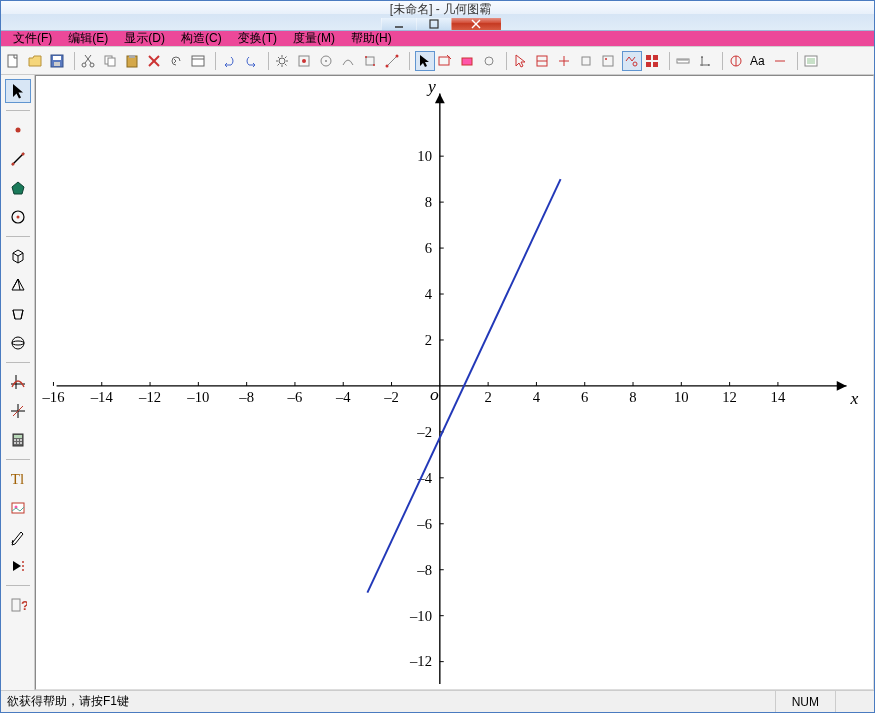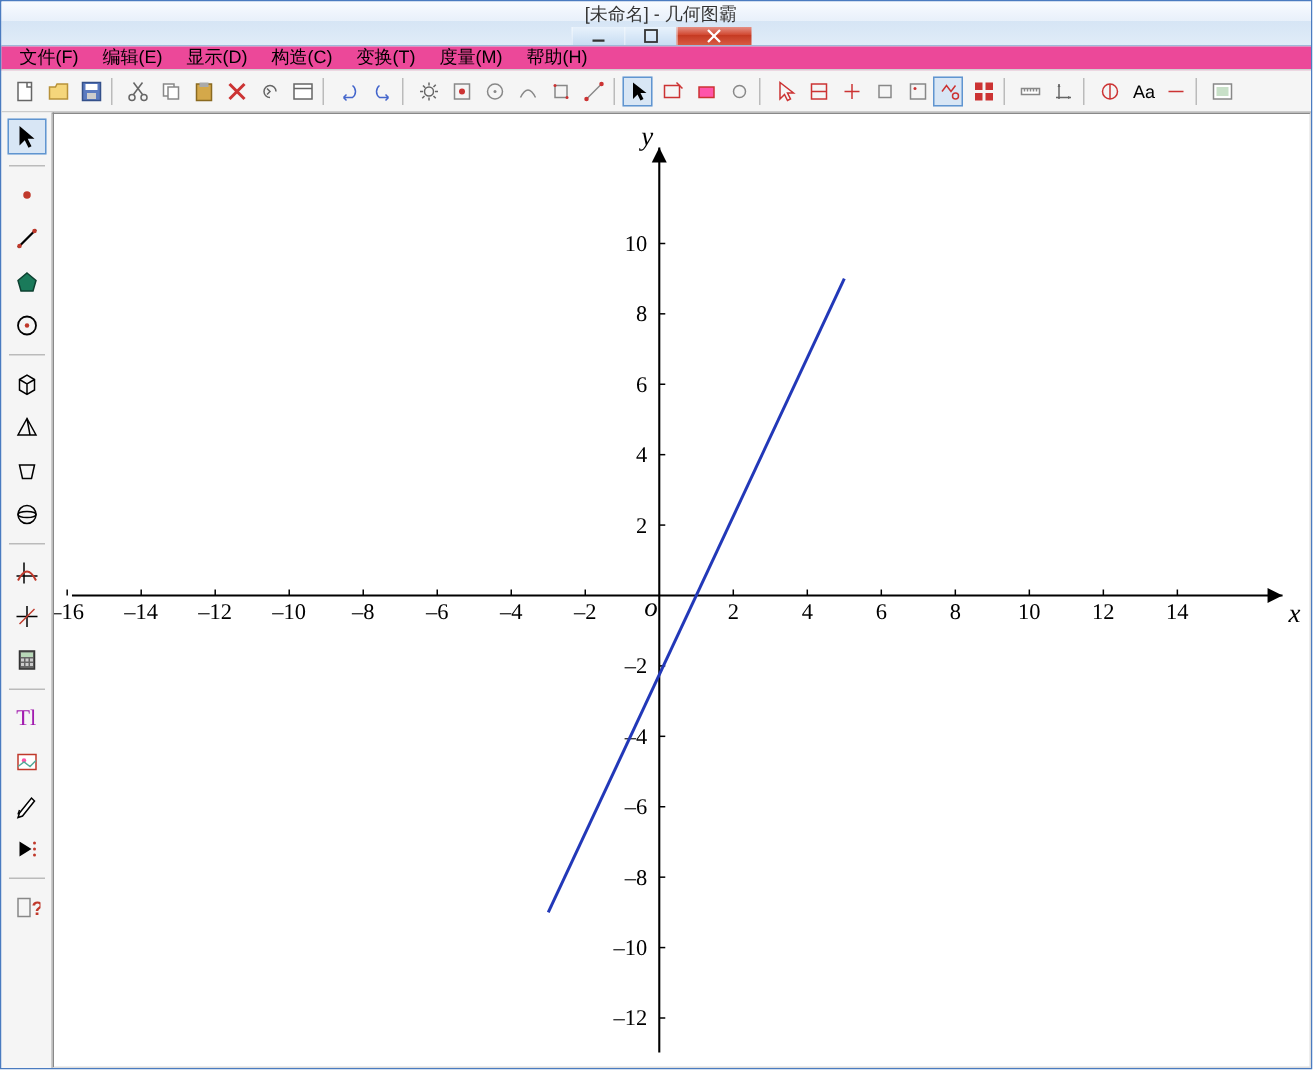--- a/index.html
+++ b/index.html
@@ -52,21 +52,21 @@
 
 
 .toptoolbar {
   height: 28px; background: #f5f5f5;
   display: flex; align-items: center; padding: 0 4px;
   border-bottom: 1px solid #ccc;
   gap: 2px;
 }
 .tbtn {
   width: 20px; height: 20px;
-  display: flex; align-items: center; justify-content: flex-end;
+  display: flex; align-items: center; justify-content: flex-start;
   cursor: default;
 }
 .tsep { width: 1px; height: 18px; background: #bbb; margin: 0 3px; }
 
 
 .mainrow { flex: 1; display: flex; min-height: 0; }
 .lefttoolbar {
   width: 34px; background: #f5f5f5;
   display: flex; flex-direction: column; align-items: center;
   padding-top: 4px; gap: 5px;
@@ -428,21 +428,21 @@
             <rect x="5" y="8" width="2" height="2" fill="#ccc"></rect>
             <rect x="8" y="8" width="2" height="2" fill="#ccc"></rect>
             <rect x="11" y="8" width="2" height="2" fill="#ccc"></rect>
             <rect x="5" y="11" width="2" height="2" fill="#ccc"></rect>
             <rect x="8" y="11" width="2" height="2" fill="#ccc"></rect>
             <rect x="11" y="11" width="2" height="2" fill="#ccc"></rect>
           </svg>
         </div>
       <div class="lsep"></div>
       <div class="ltbtn">
-          <span style="font-family:'Times New Roman';font-size:15px;color:#a21caf">Tl</span>
+          <span style="font-family:'Times New Roman';font-size:15px;color:#a16207">Tl</span>
         </div>
       <div class="ltbtn">
           <svg width="18" height="18">
             <rect x="3" y="4" width="12" height="10" fill="#fff" stroke="#c0392b"></rect>
             <circle cx="7" cy="8" r="1.5" fill="#f5a"></circle>
             <path d="M3 12l4-3 4 3 4-4" fill="none" stroke="#5a9"></path>
           </svg>
         </div>
       <div class="ltbtn">
           <svg width="18" height="18">
@@ -526,14 +526,19 @@
           <line x1="404" y1="82" x2="408" y2="82" stroke="#000"></line>
           <text x="396" y="87" text-anchor="end" class="ticklabel">10</text>
           <text x="824" y="335" class="axislabel">x</text>
           <text x="392" y="16" class="axislabel">y</text>
           <text x="394" y="331" class="axislabel">o</text>
           <path d="M329.9 528.5 L527.5 105.5 " fill="none" stroke="#2238b8" stroke-width="2"></path>
         </svg>
     </div>
   </div>
 
+  <div class="statusbar">
+    <div class="hint">欲获得帮助，请按F1键</div>
+    <div class="cell">NUM</div>
+    <div class="cell" style="width:30px"></div>
+  </div>
 
 </div>
 
 </body></html>

